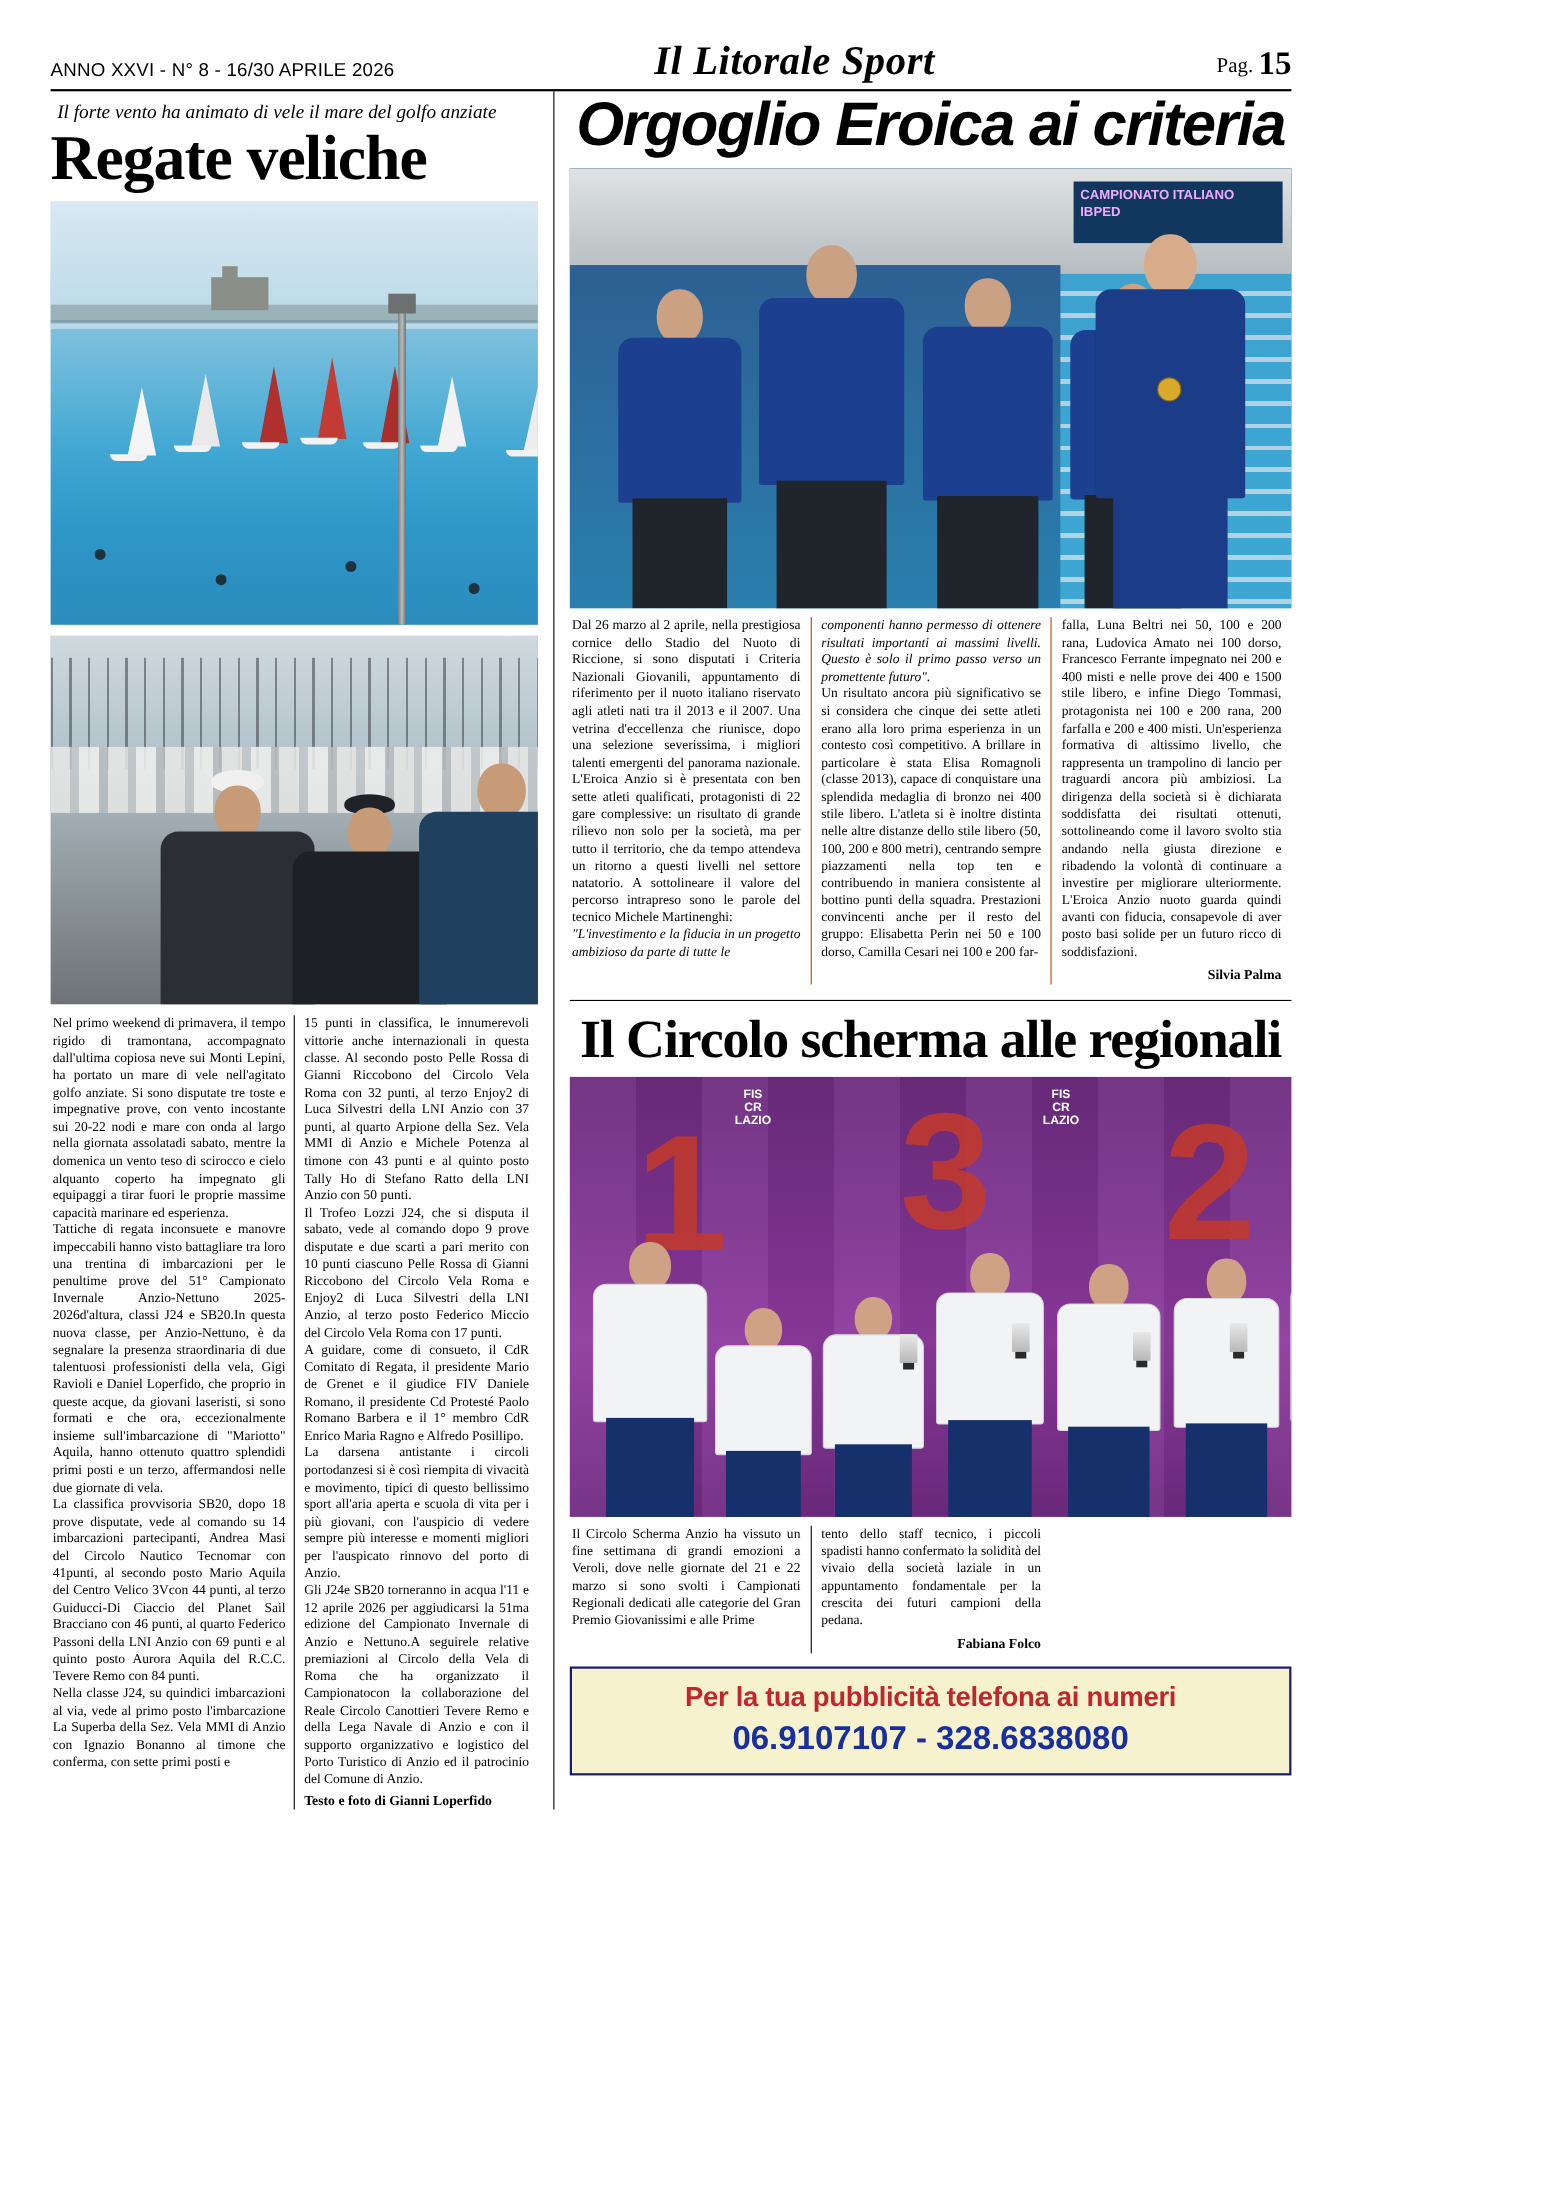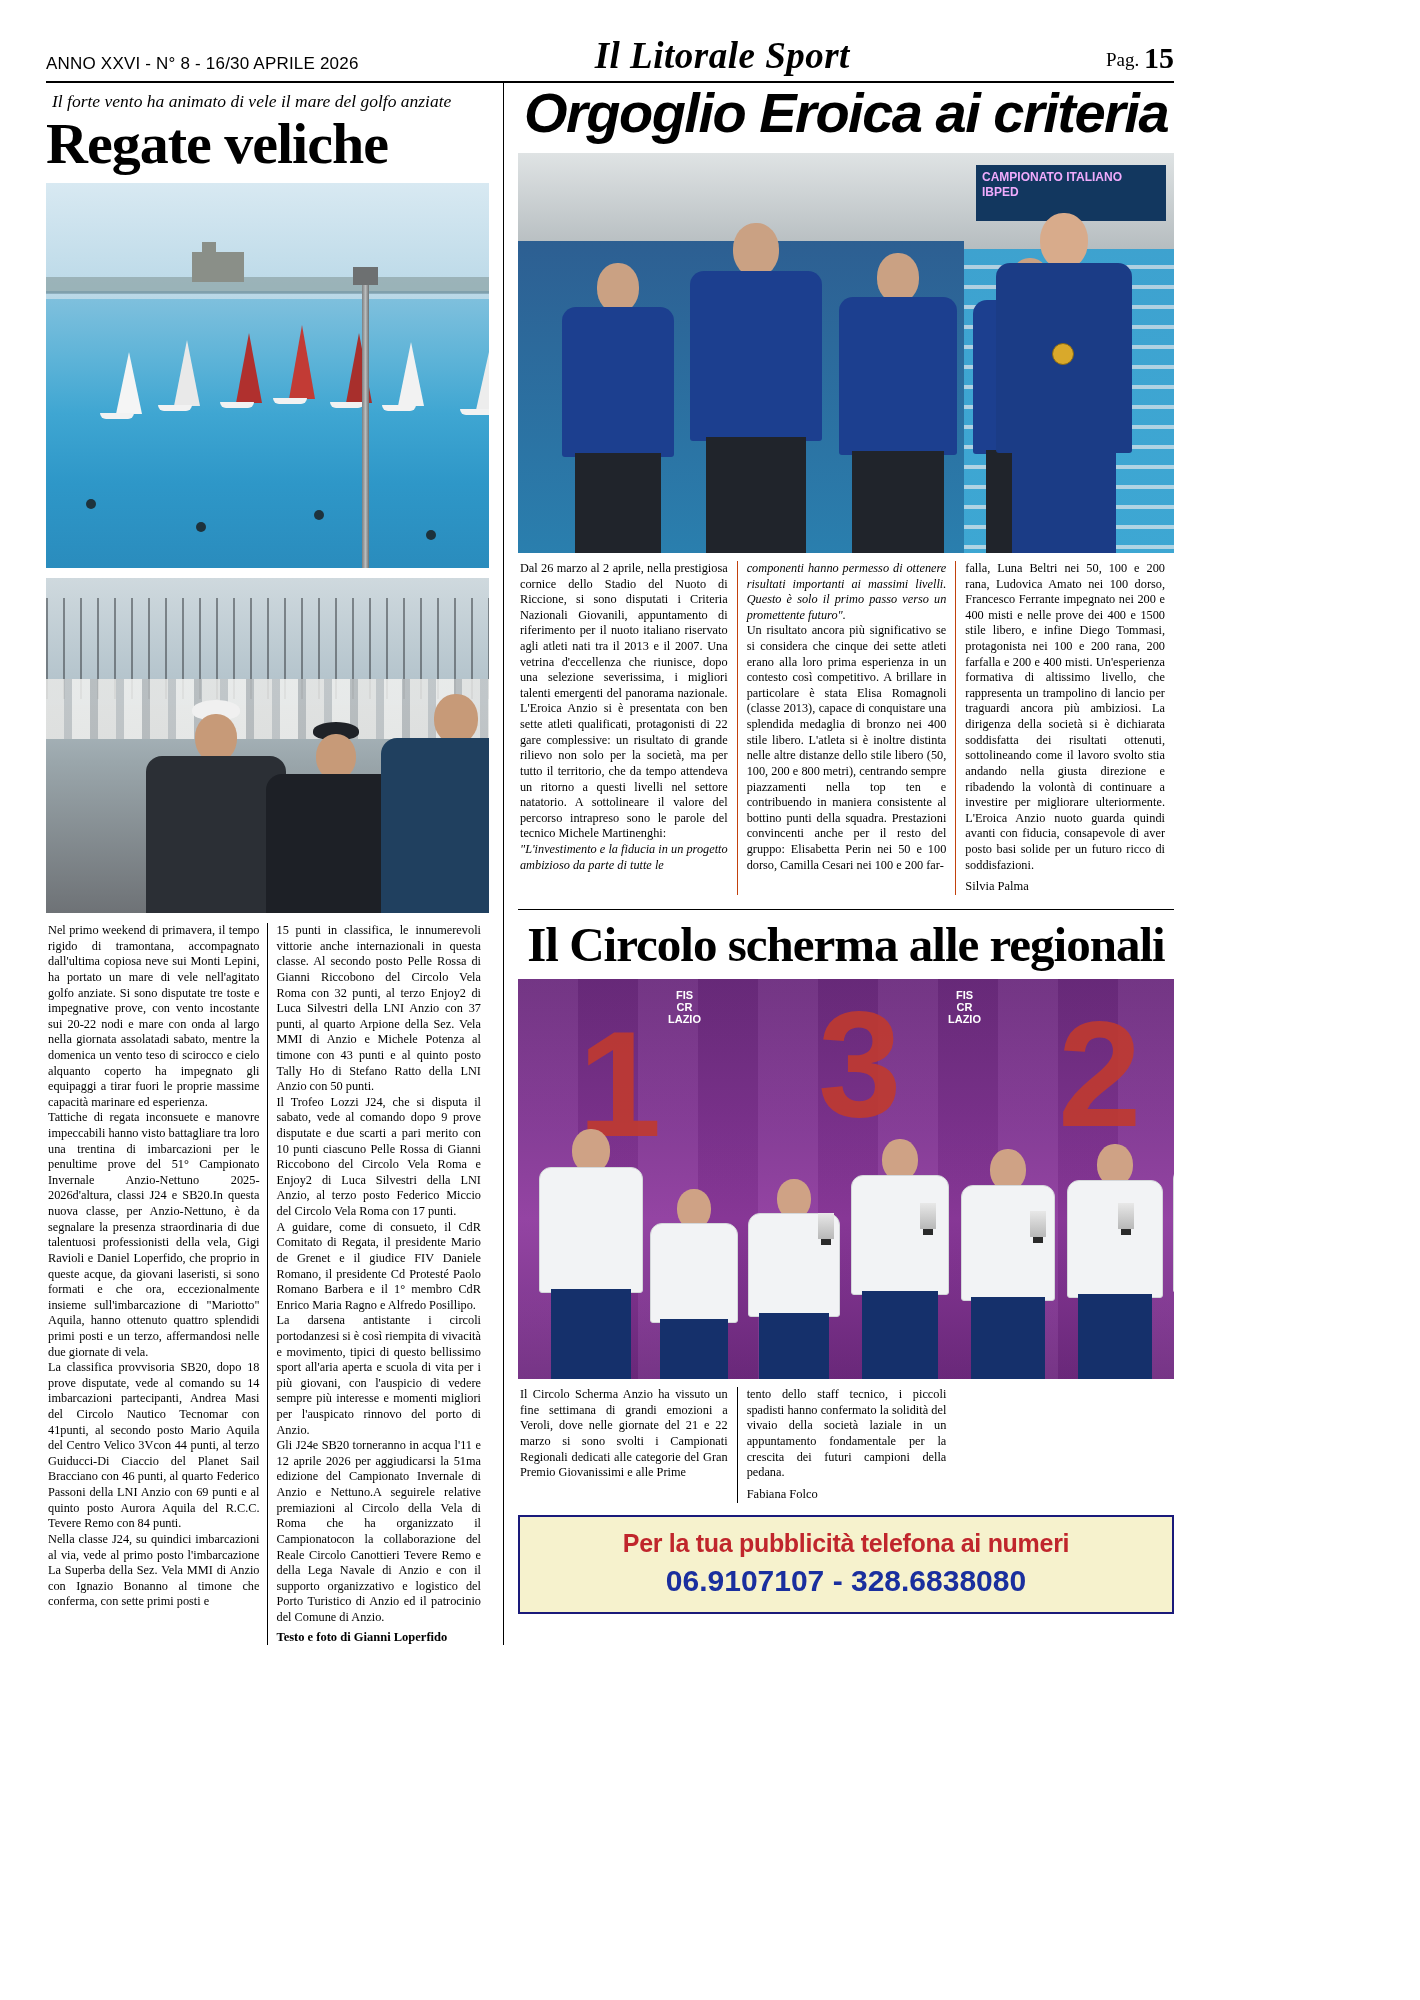--- a/index.html
+++ b/index.html
@@ -164,21 +164,21 @@
   .sail-cols .c:first-child { padding-left:2px; }
   .sail-cols .c:last-child { border-left:1px solid #000; }
 
   .swim-cols { display:flex; margin-top:8px; }
   .swim-cols .c { width:33.333%; padding:0 9px; }
   .swim-cols .c:first-child{ padding-left:2px;}
   .swim-cols .c + .c { border-left:1px solid #c2410c; }
   .italic { font-style:italic; }
   .byline {
     font-family:"Liberation Serif", serif;
-    font-weight:normal; text-align:left; margin-top:6px; font-size:12.5px;
+    font-weight:bold; text-align:right; margin-top:6px; font-size:12.5px;
   }
   .byline-left { text-align:left; font-weight:bold; font-size:12.5px; }
 
   .fence-section { margin-top:14px; border-top:1px solid #000; padding-top:8px; }
   .fence-cols { display:flex; margin-top:8px; }
   .fence-cols .c { width:33.333%; padding:0 9px; }
   .fence-cols .c:first-child{padding-left:2px;}
   .fence-cols .c + .c { border-left:1px solid #000; }
 
   

